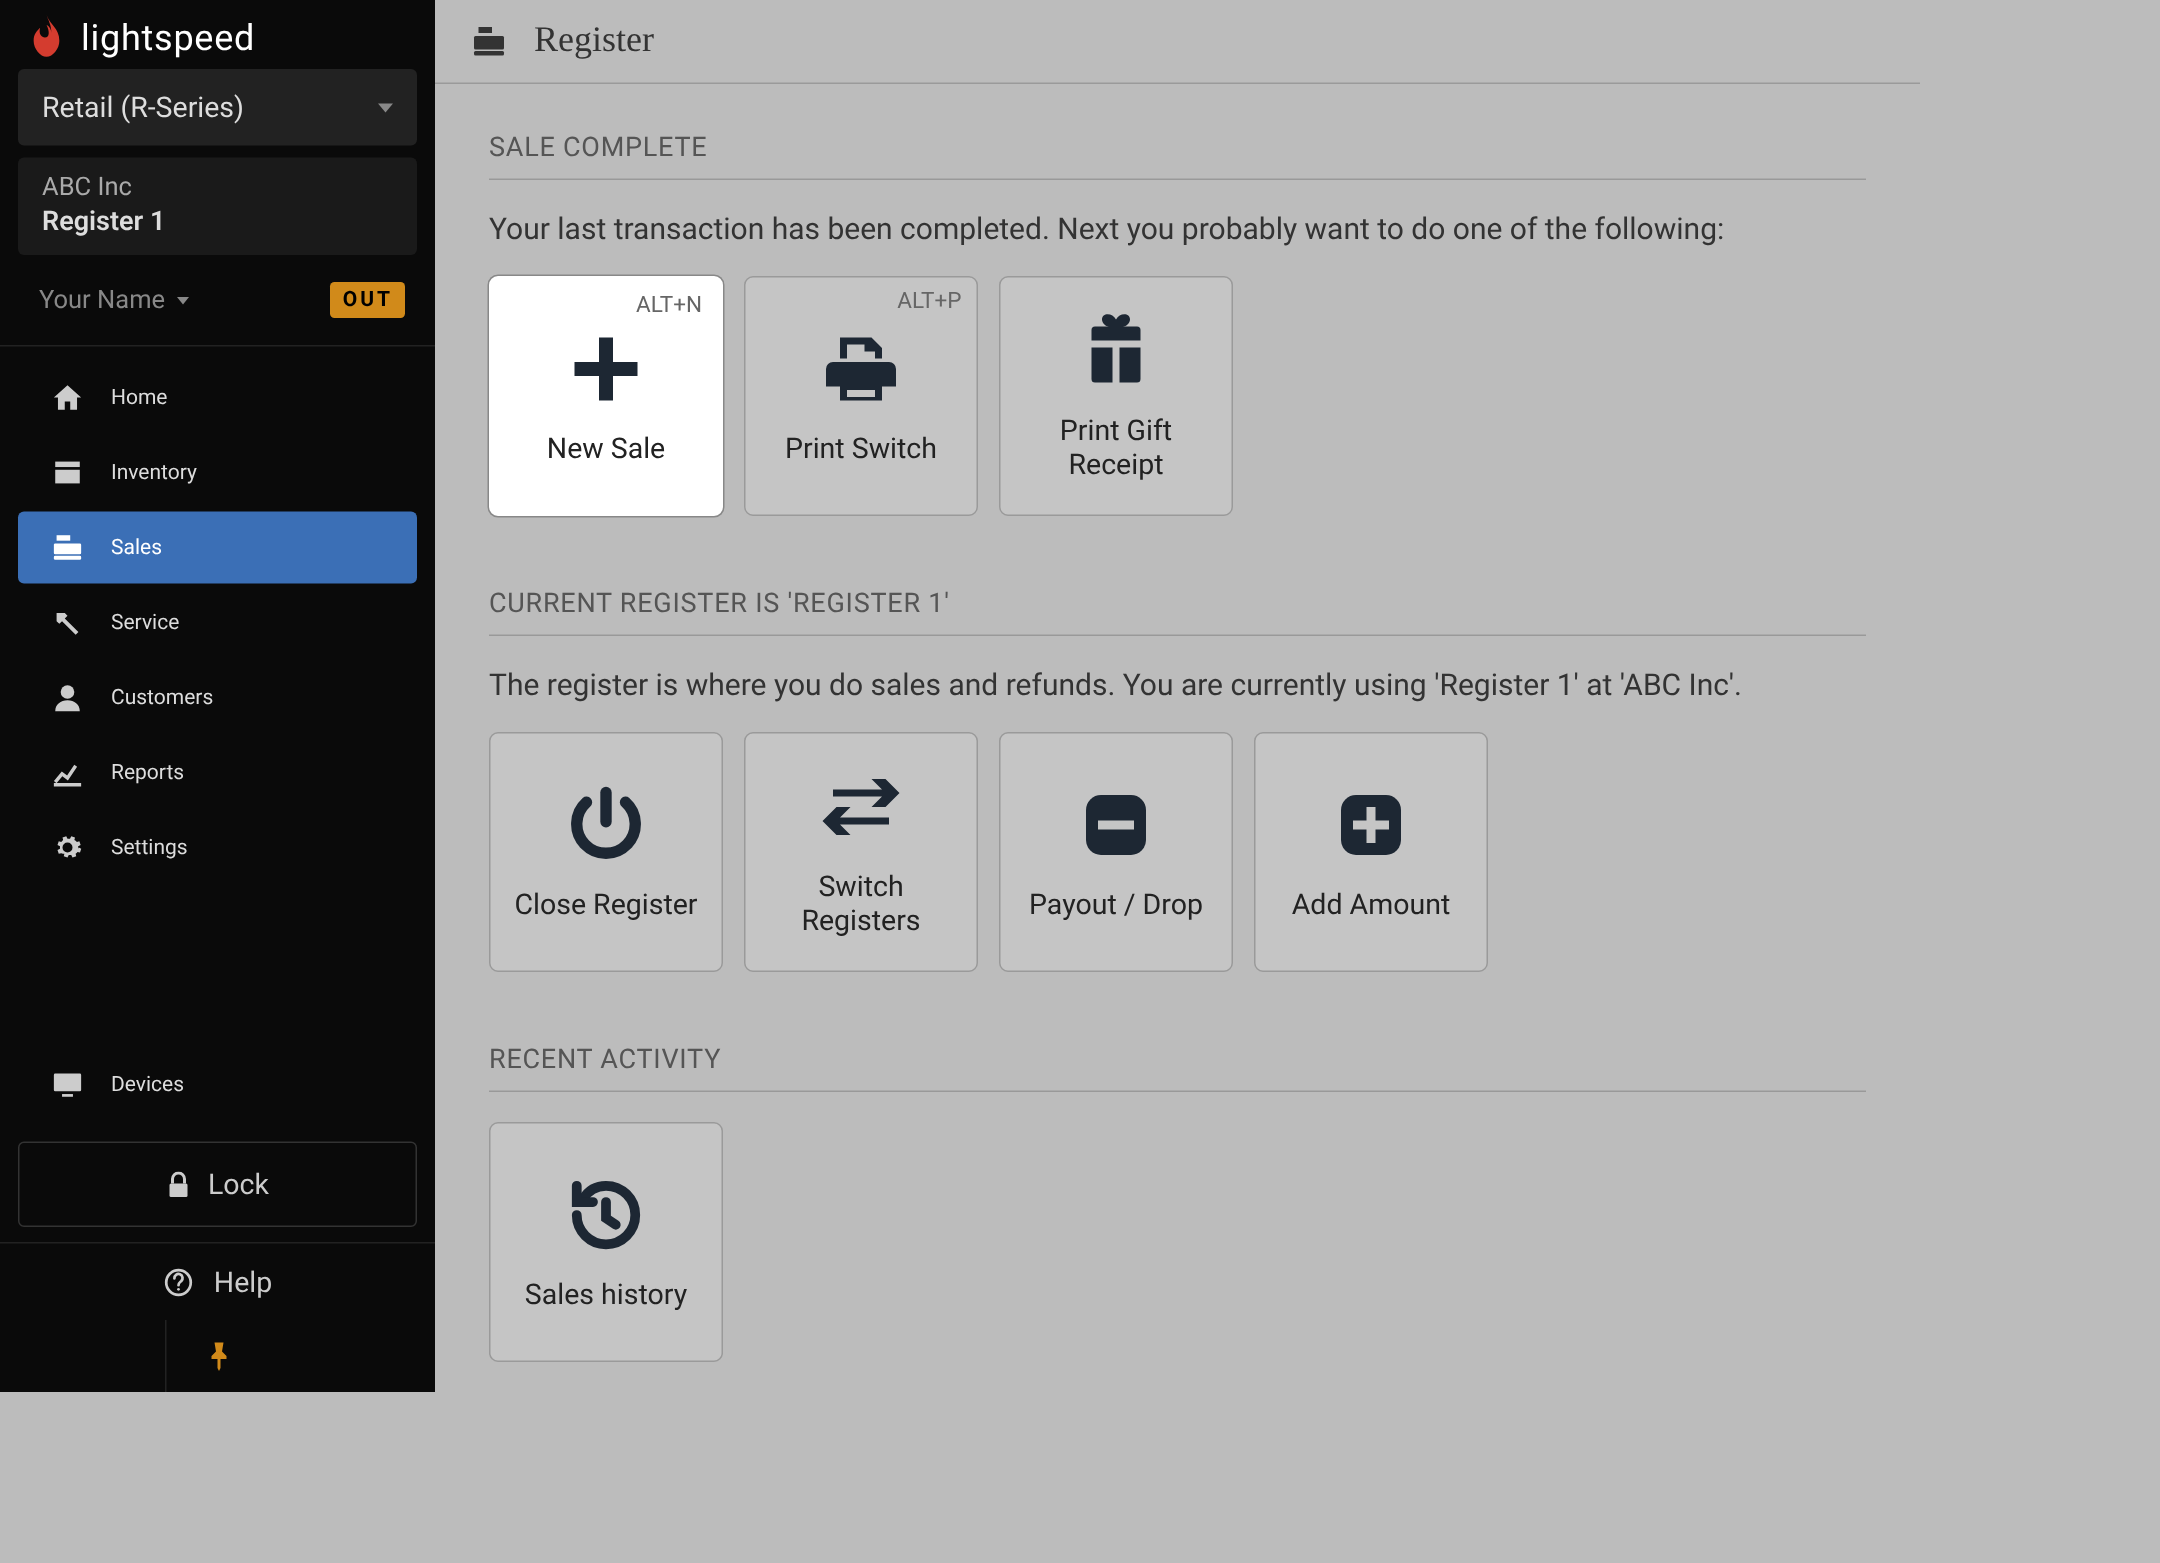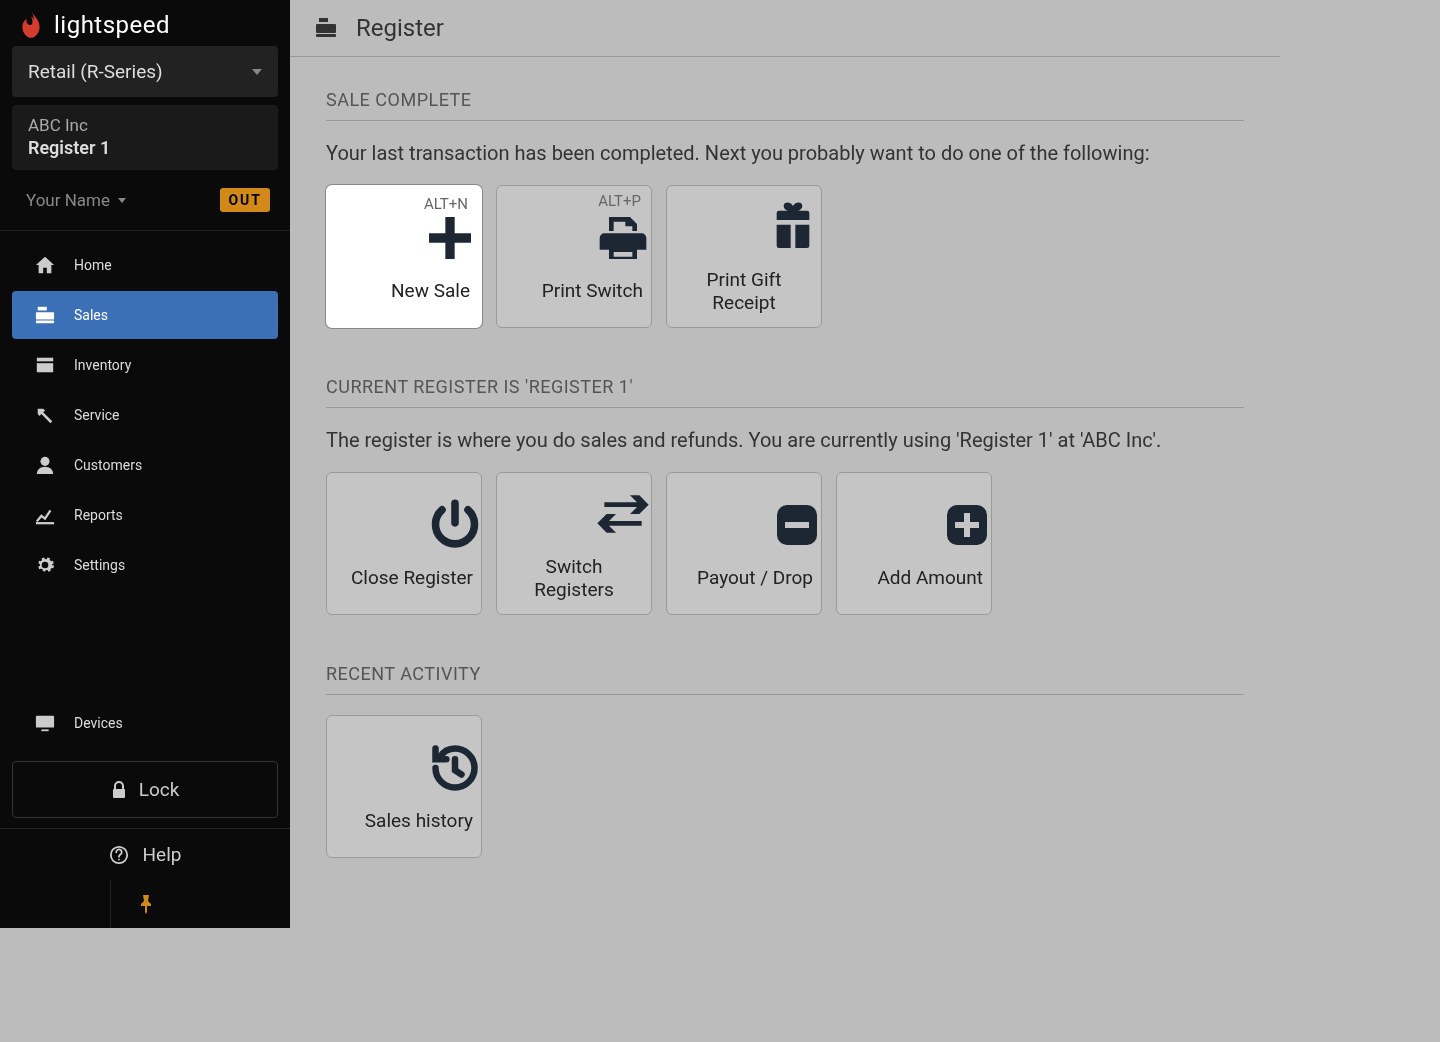--- a/index.html
+++ b/index.html
@@ -102,36 +102,36 @@
     cursor: pointer;
   }
 
   
   .main { flex: 1; background: #bcbcbc; display: flex; flex-direction: column; }
   .topbar {
     display: flex; align-items: center; gap: 18px;
     padding: 14px 24px;
     border-bottom: 1px solid #9a9a9a;
   }
-  .topbar-title { font-size: 24px; color: #333; }
+  .topbar-title { font-size: 24px; color: #333; font-family: Liberation Serif, serif; }
   .content { padding: 32px 36px; overflow: auto; }
   .section-header {
     font-size: 18px; letter-spacing: 0.5px; color: #555;
     border-bottom: 1px solid #999;
     padding-bottom: 10px; margin-bottom: 20px;
     text-transform: uppercase;
   }
   .section-desc { font-size: 20px; color: #333; margin-bottom: 20px; }
   .card-row { display: flex; gap: 14px; margin-bottom: 48px; flex-wrap: wrap; }
   .card {
-    width: 156px; height: 143px;
+    width: 156px; height: 160px;
     background: #c5c5c5;
     border: 1px solid #9a9a9a;
     border-radius: 6px;
-    display: flex; flex-direction: column; align-items: flex-end; justify-content: center;
+    display: flex; flex-direction: column; align-items: center; justify-content: center;
     gap: 14px;
     position: relative;
     cursor: pointer;
   }
   .card.highlight {
     background: #fff;
     border: 4px solid #fff;
     box-shadow: 0 0 0 1px #888;
   }
   .card .shortcut {
@@ -187,38 +187,38 @@
 
     <nav class="nav">
       <div class="nav-item">
         <span class="nav-icon">
           <svg width="22" height="20" viewBox="0 0 24 22" fill="#ccc">
               <path d="M12 2l10 9h-3v9h-5v-6h-4v6H5v-9H2z"></path>
             </svg>
         </span>
         <span>Home</span>
       </div>
+      <div class="nav-item">
+        <span class="nav-icon">
+          <svg width="22" height="20" viewBox="0 0 24 22" fill="#ccc">
+              <rect x="3" y="3" width="18" height="4"></rect>
+              <rect x="3" y="9" width="18" height="10"></rect>
+            </svg>
+        </span>
+        <span>Inventory</span>
+      </div>
       <div class="nav-item active">
         <span class="nav-icon">
           <svg width="22" height="20" viewBox="0 0 24 22" fill="#fff">
               <rect x="4" y="2" width="10" height="4"></rect>
               <rect x="2" y="8" width="20" height="8" rx="1"></rect>
               <rect x="2" y="17" width="20" height="3" rx="1"></rect>
             </svg>
         </span>
         <span>Sales</span>
-      </div>
-      <div class="nav-item">
-        <span class="nav-icon">
-          <svg width="22" height="20" viewBox="0 0 24 22" fill="#ccc">
-              <rect x="3" y="3" width="18" height="4"></rect>
-              <rect x="3" y="9" width="18" height="10"></rect>
-            </svg>
-        </span>
-        <span>Inventory</span>
       </div>
       <div class="nav-item">
         <span class="nav-icon">
           <svg width="22" height="20" viewBox="0 0 24 22" fill="#ccc">
               <path d="M4 4l6 0 2 2-2 2 10 10-2 2L8 10l-2 2-2-2 0-6z"></path>
             </svg>
         </span>
         <span>Service</span>
       </div>
       <div class="nav-item">

